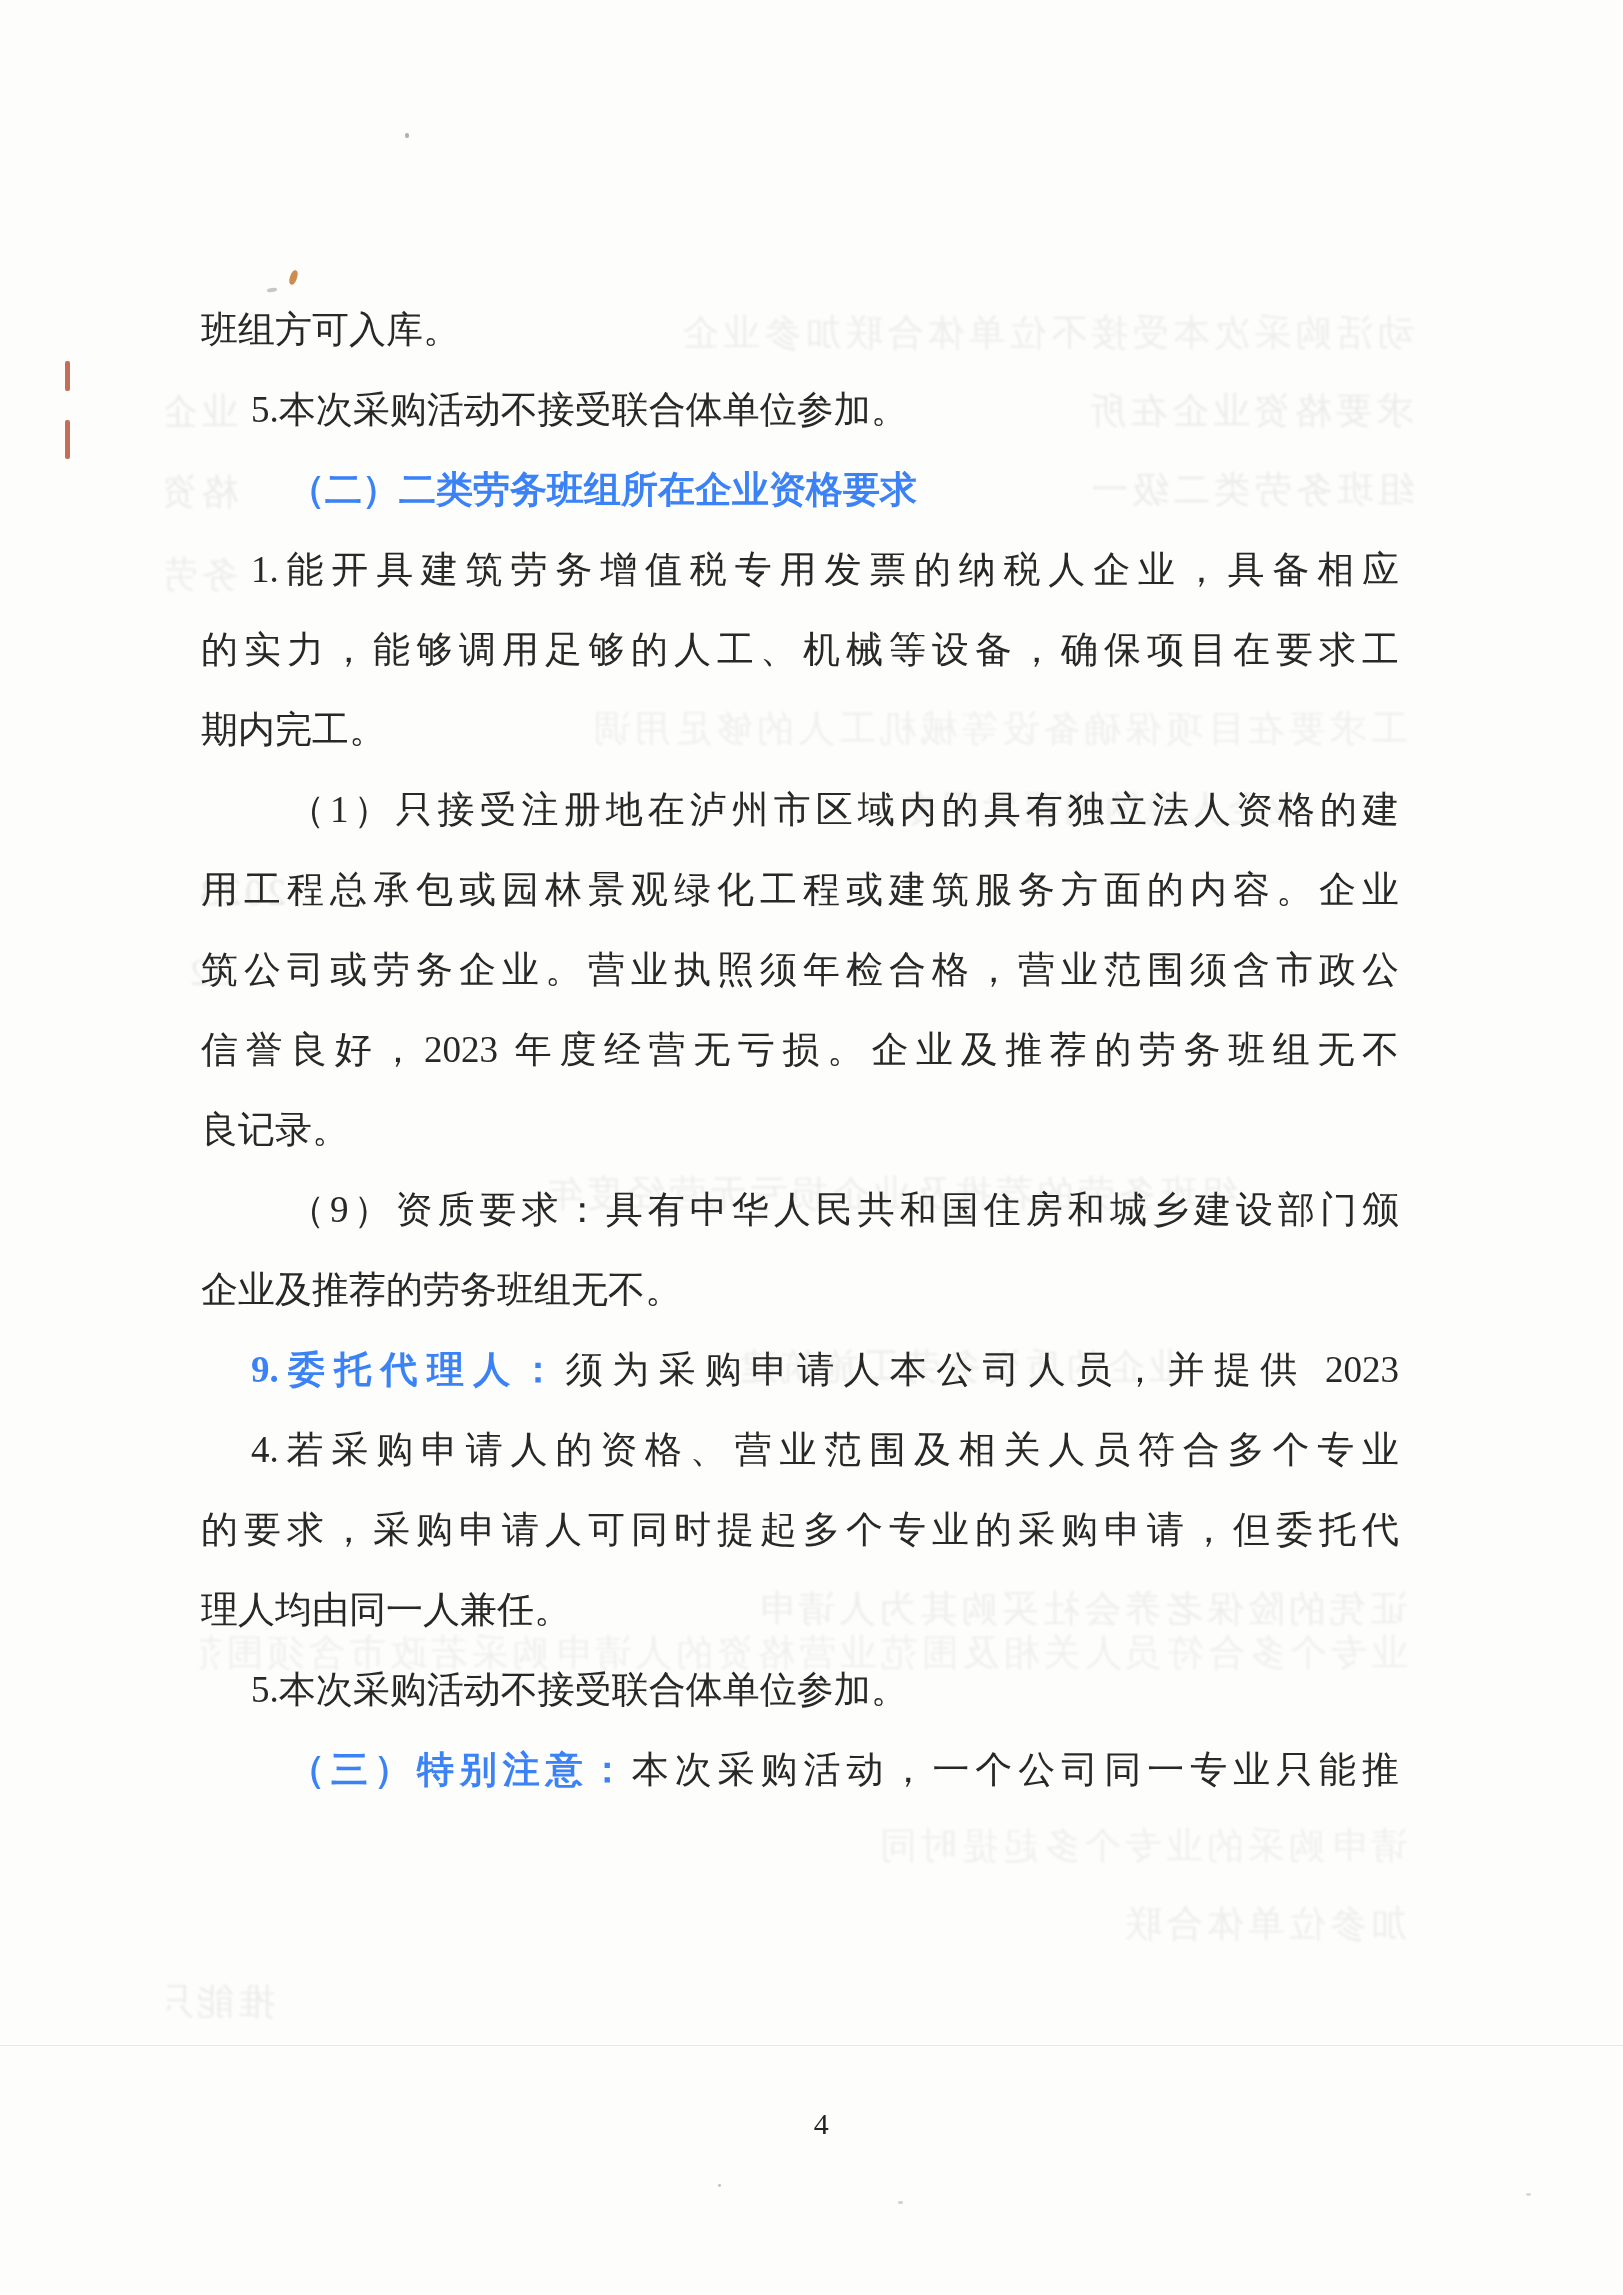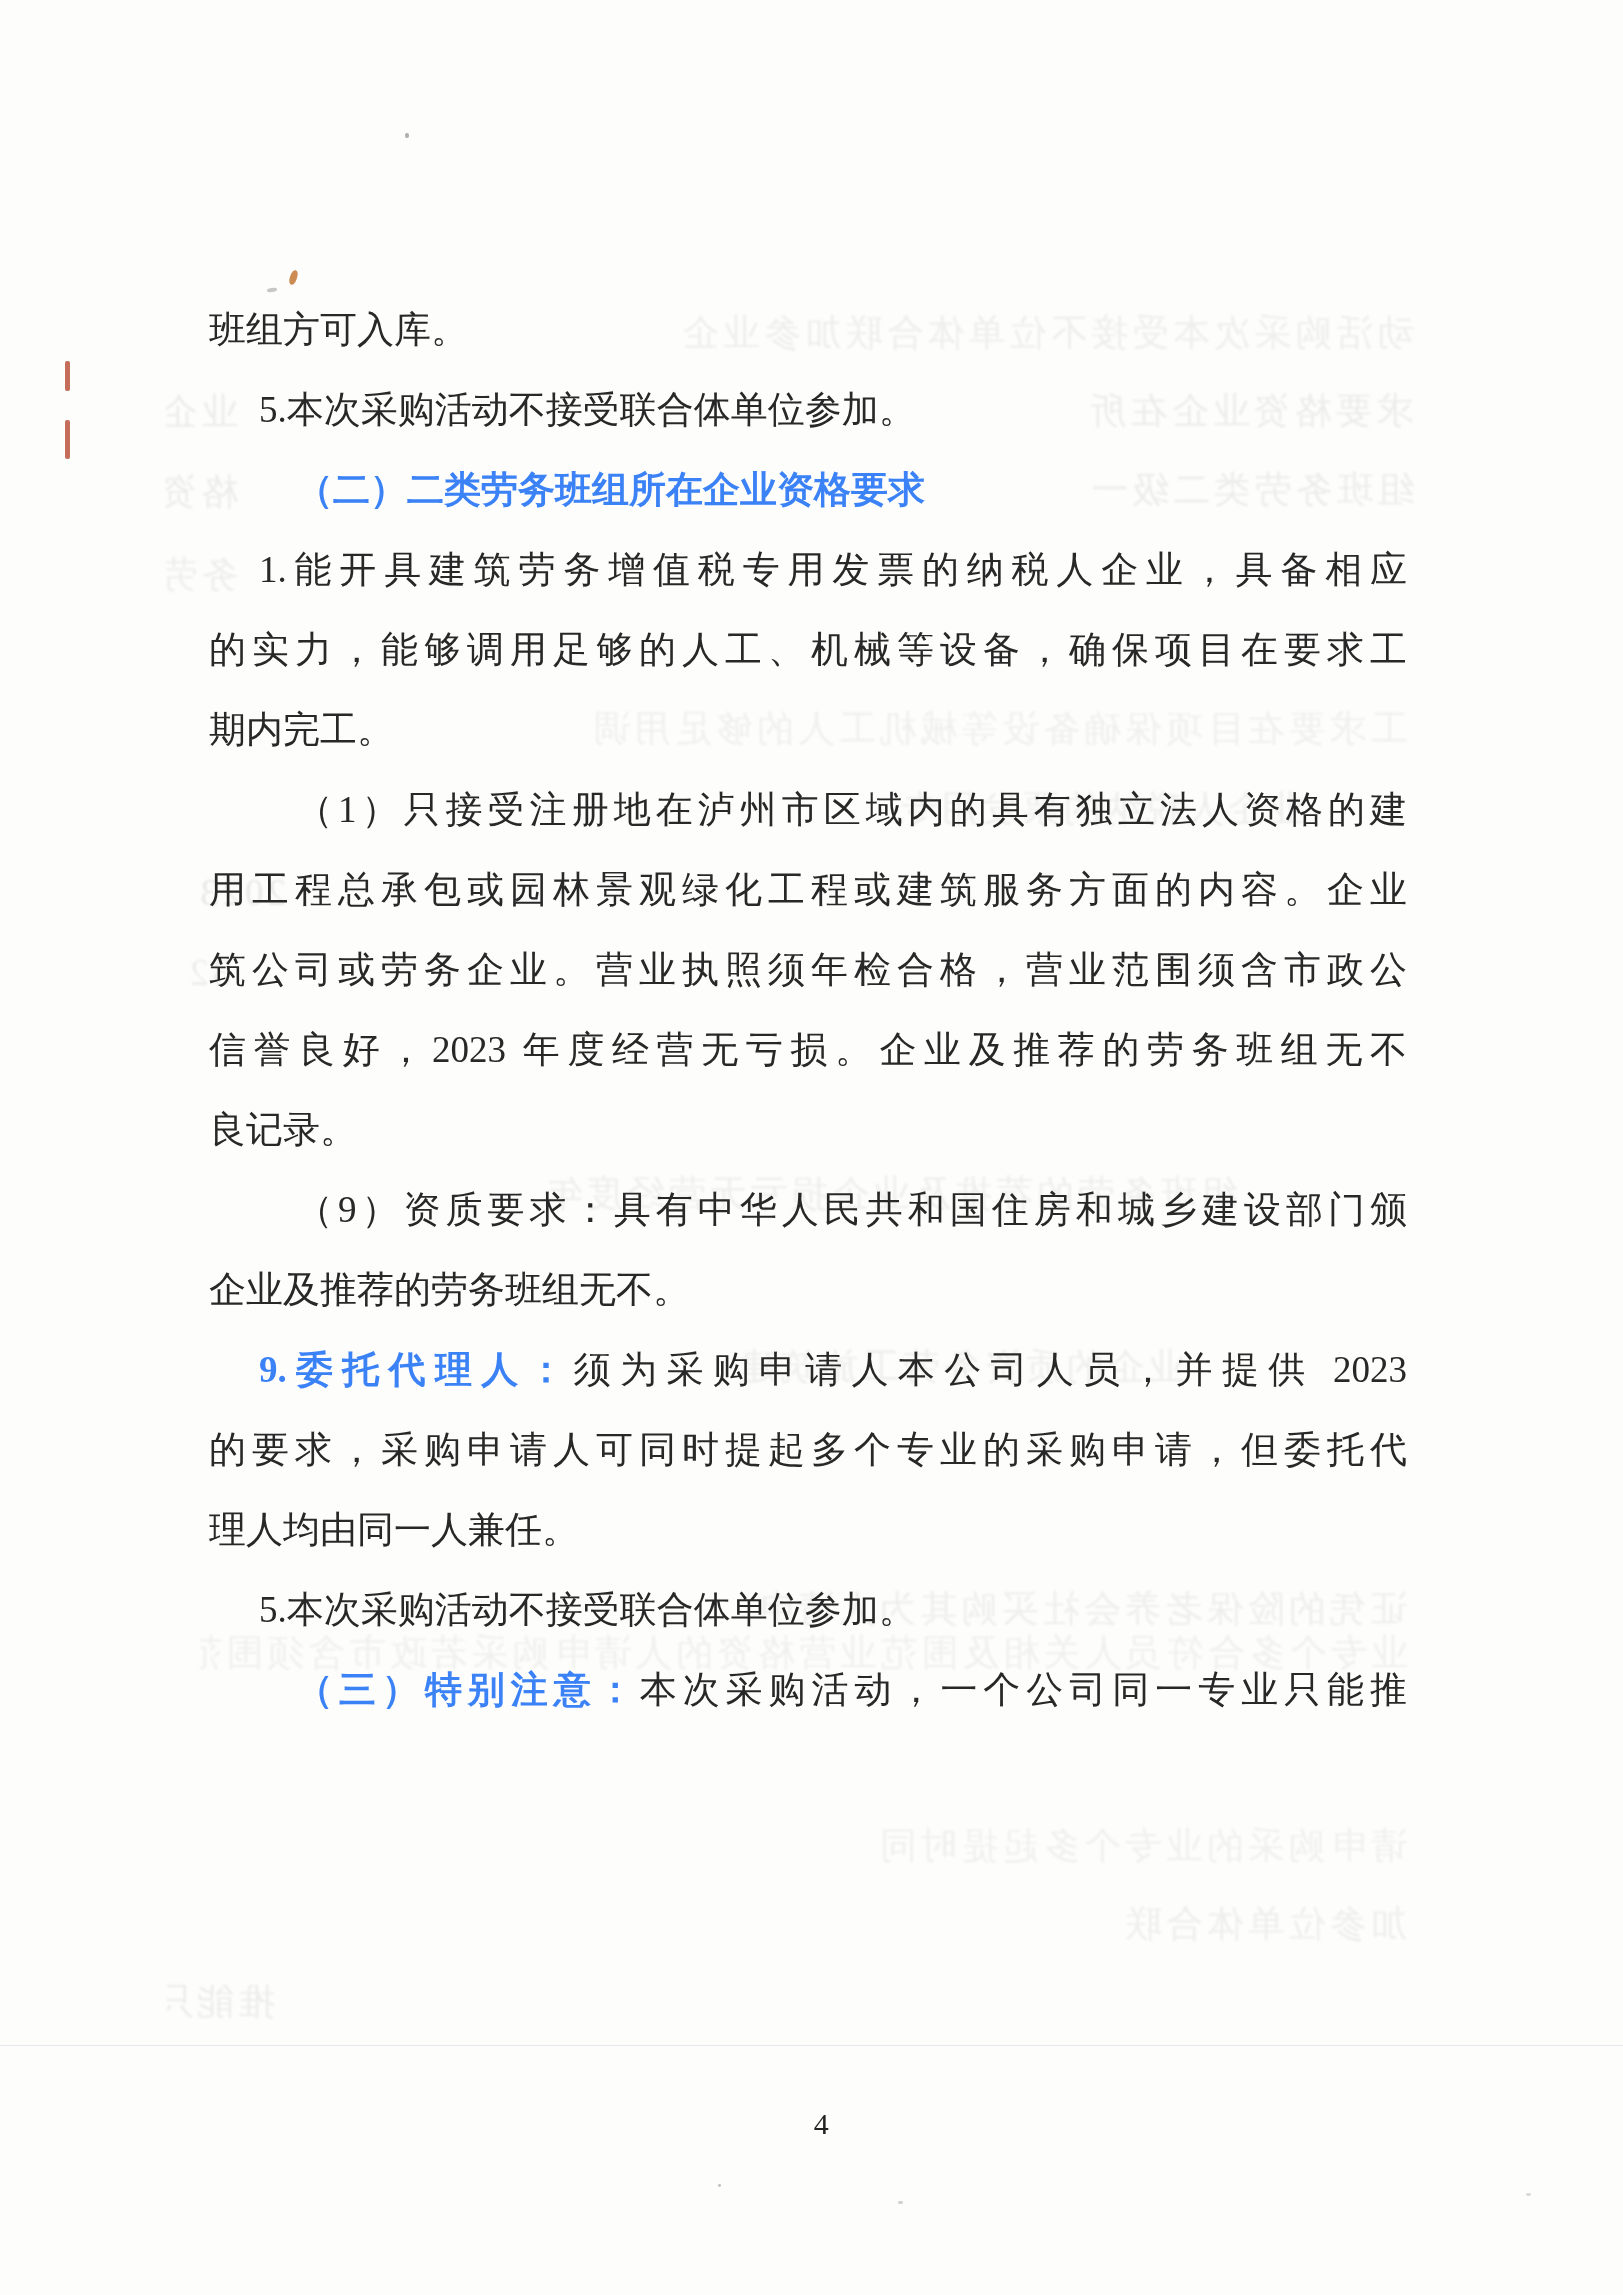--- a/index.html
+++ b/index.html
@@ -6,21 +6,21 @@
   .page{
     position:relative;
     width:1623px;height:2295px;
     background:#fdfdfc;
     overflow:hidden;
     font-family:"Liberation Serif","DejaVu Serif",serif;
     color:#2b2b2b;
   }
   .textblock{
     position:absolute;
-    left:209px;top:290px;width:1198px;
+    left:201px;top:290px;width:1198px;
     font-size:37px;
   }
   .line{
     height:80px;
     line-height:80px;
     white-space:pre-wrap;
     color:#282828;
   }
   .align-left{text-align:left;}
   .align-justify{text-align:justify;text-align-last:justify;}
@@ -83,20 +83,21 @@
       <div class="line indent-none align-justify">的实力，能够调用足够的人工、机械等设备，确保项目在要求工</div>
       <div class="line indent-none align-left">期内完工。</div>
       <div class="line indent-paren align-justify">（1）只接受注册地在泸州市区域内的具有独立法人资格的建</div>
       <div class="line indent-none align-justify">用工程总承包或园林景观绿化工程或建筑服务方面的内容。企业</div>
       <div class="line indent-none align-justify">筑公司或劳务企业。营业执照须年检合格，营业范围须含市政公</div>
       <div class="line indent-none align-justify">信誉良好，2023 年度经营无亏损。企业及推荐的劳务班组无不</div>
       <div class="line indent-none align-left">良记录。</div>
       <div class="line indent-paren align-justify">（9）资质要求：具有中华人民共和国住房和城乡建设部门颁</div>
       <div class="line indent-none align-left">企业及推荐的劳务班组无不。</div>
       <div class="line indent-num align-justify"><span class="bp">9.委托代理人：</span>须为采购申请人本公司人员，并提供 2023</div>
+      <div class="line indent-num align-justify">4.若采购申请人的资格、营业范围及相关人员符合多个专业</div>
       <div class="line indent-none align-justify">的要求，采购申请人可同时提起多个专业的采购申请，但委托代</div>
       <div class="line indent-none align-left">理人均由同一人兼任。</div>
       <div class="line indent-num align-left">5.本次采购活动不接受联合体单位参加。</div>
       <div class="line indent-paren align-justify"><span class="bp">（三）特别注意：</span>本次采购活动，一个公司同一专业只能推</div>
     </div>
   <div class="scanline"></div>
   <div class="pagenum">4</div>
   <div id="marks">
       <div class="edgemark" style="left: 65px; top: 361px; width: 4.6px; height: 30px;"></div>
       <div class="edgemark" style="left: 65px; top: 420px; width: 4.6px; height: 39px;"></div>

